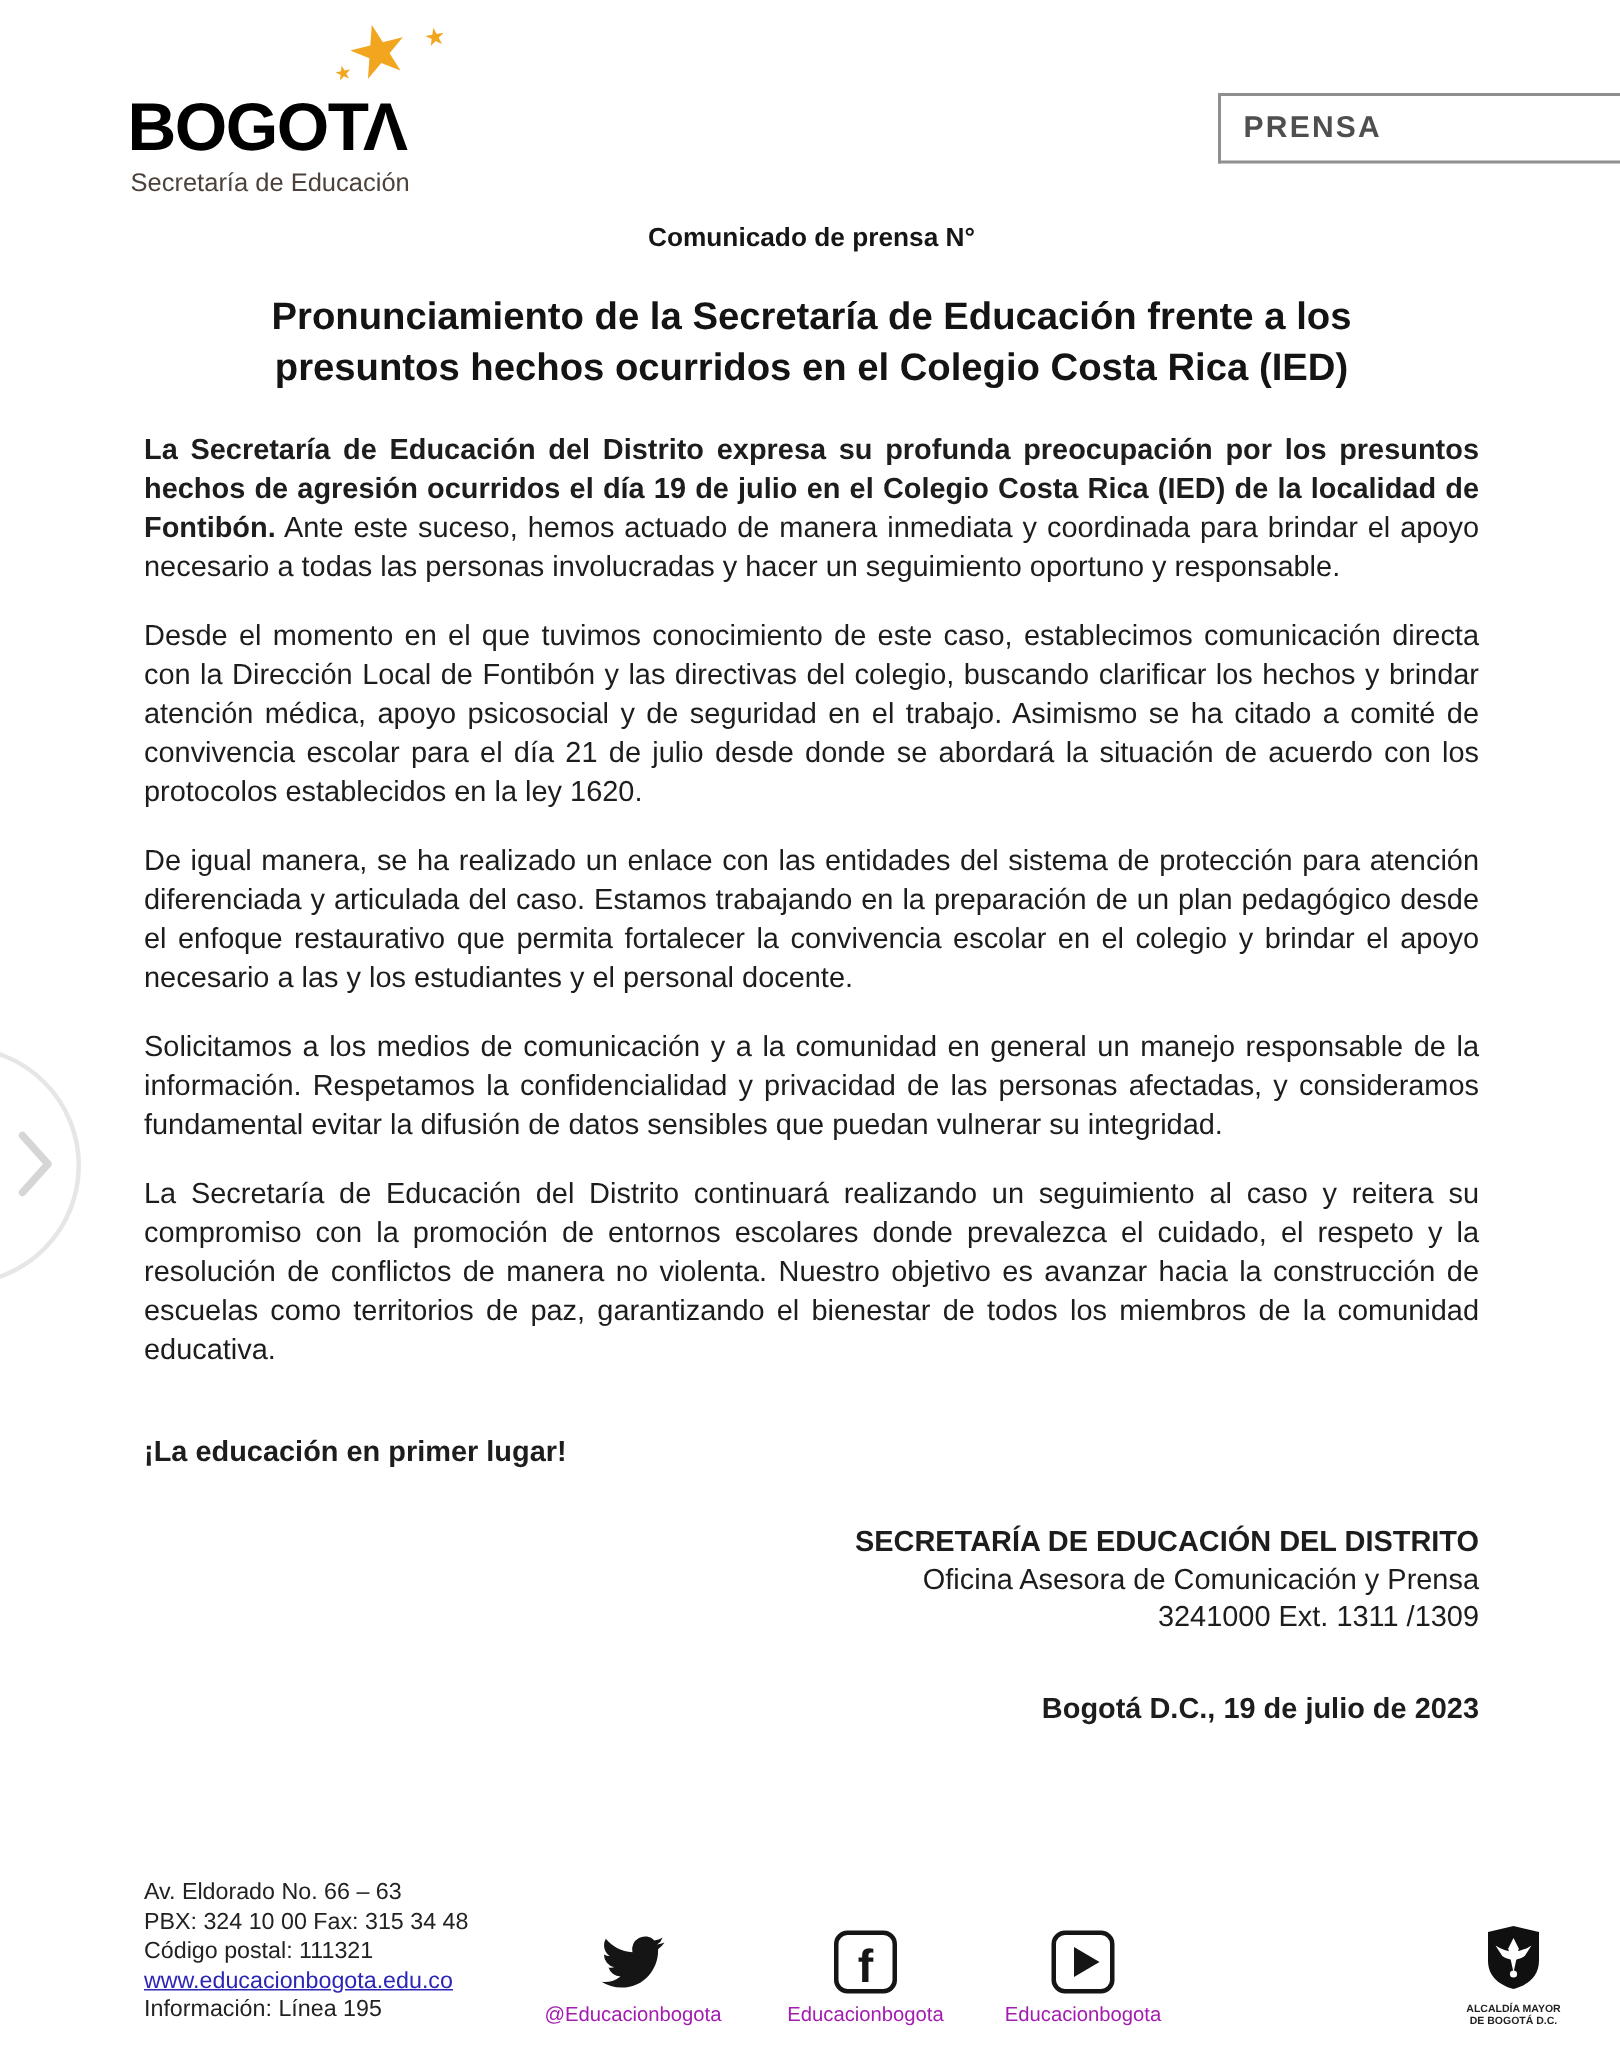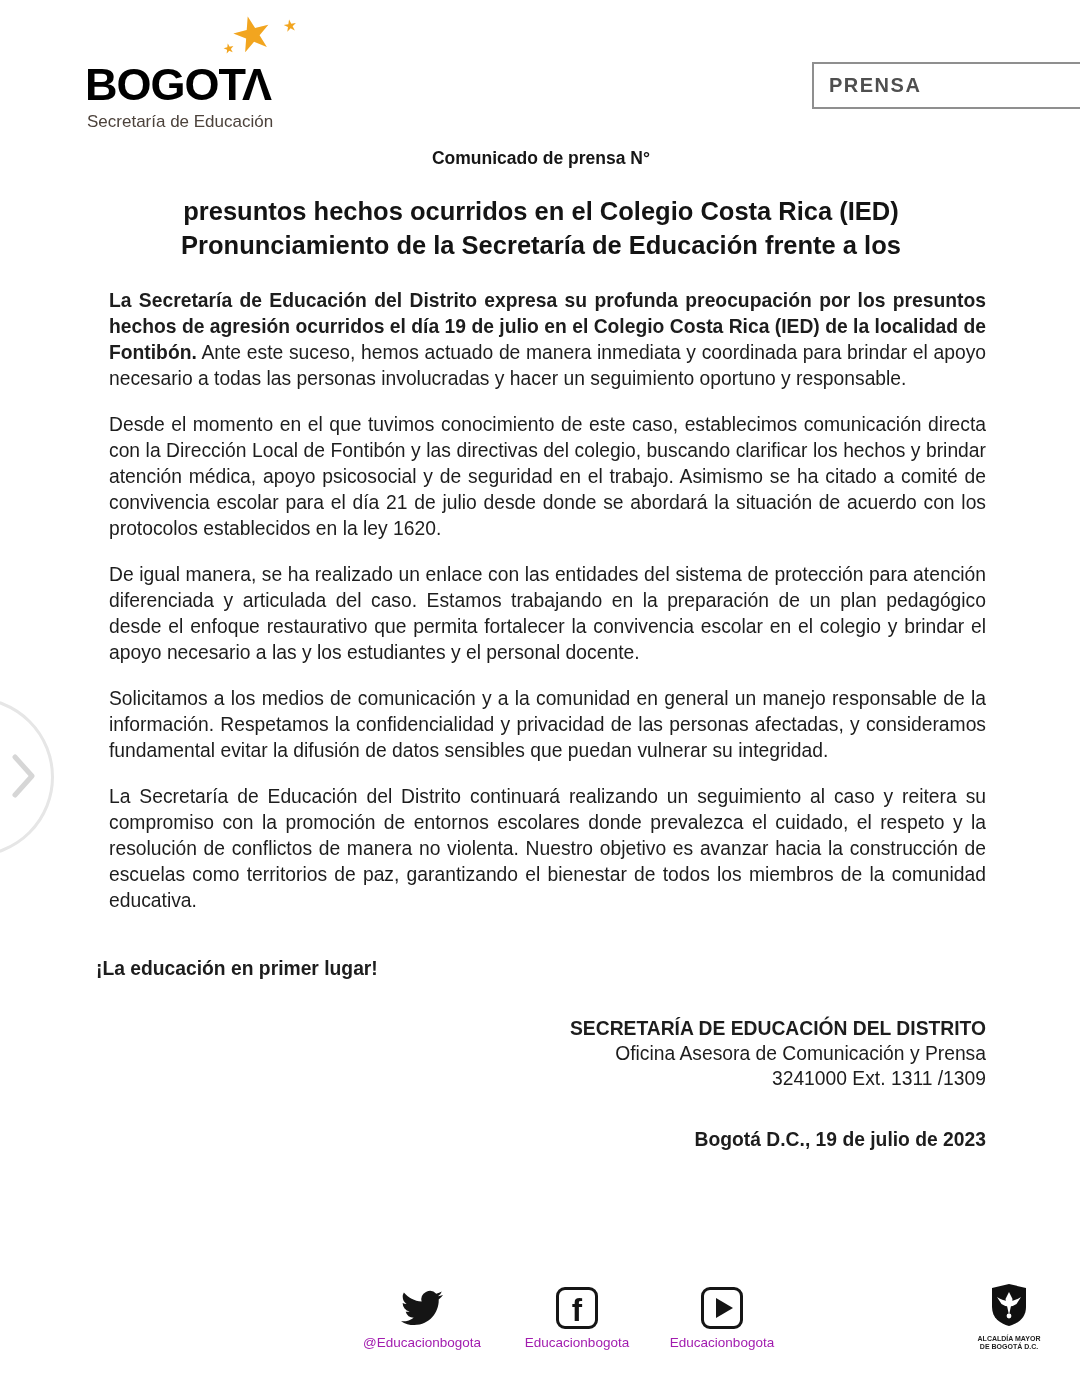--- a/index.html
+++ b/index.html
@@ -28,21 +28,21 @@
   .nav-circle{position:absolute;left:-106px;top:697px;width:154px;height:154px;
               border:3px solid #e6e6e6;border-radius:50%;background:transparent;}
   .nav-chevron{position:absolute;left:8px;top:748px;width:30px;height:56px;}
 
   
   .content{position:absolute;left:96px;top:148px;width:890px;}
   .kicker{text-align:center;font-weight:bold;font-size:17.5px;margin:0 0 25px 0;color:#161616;}
   .title{font-weight:bold;font-size:25.5px;line-height:34px;text-align:center;
          margin:0 0 26px 0;color:#141414;}
   .title div{white-space:nowrap;}
-  .para{font-size:19.3px;line-height:26px;text-align:justify;margin:0 0 20px 13px;}
+  .para{font-size:19.3px;line-height:26px;text-align:justify;margin:0 0 20px 0;}
   .para .b{font-weight:bold;}
   .slogan{font-weight:bold;font-size:19.3px;margin:44px 0 26px 0;}
   .signature{text-align:right;font-size:19.3px;line-height:25px;}
   .sig-bold{font-weight:bold;margin-top:36px;}
 
   
   .contact{position:absolute;left:96px;top:1252px;font-size:15.5px;line-height:19.5px;color:#222;}
   .contact a{color:#2b26b5;text-decoration:underline;cursor:pointer;}
 
   .social-item{position:absolute;top:1283px;width:124px;text-align:center;}
@@ -83,22 +83,22 @@
   <div class="nav-chevron">
     <svg width="30" height="56" viewBox="0 0 30 56">
       <polyline points="7,9 24,28 7,47" fill="none" stroke="#d6d6d6" stroke-width="5" stroke-linecap="round" stroke-linejoin="round"></polyline>
     </svg>
   </div>
 
   <div class="content">
     <p class="kicker">Comunicado de prensa N°</p>
 
     <h1 class="title">
+      <div>Pronunciamiento de la Secretaría de Educación frente a los</div>
       <div>presuntos hechos ocurridos en el Colegio Costa Rica (IED)</div>
-      <div>Pronunciamiento de la Secretaría de Educación frente a los</div>
     </h1>
 
     <p class="para"><span class="b">La Secretaría de Educación del Distrito expresa su profunda preocupación por los presuntos hechos de agresión ocurridos el día 19 de julio en el Colegio Costa Rica (IED) de la localidad de Fontibón.</span><span> Ante este suceso, hemos actuado de manera inmediata y coordinada para brindar el apoyo necesario a todas las personas involucradas y hacer un seguimiento oportuno y responsable.</span></p>
 
     <p class="para"><span class="b"></span><span>Desde el momento en el que tuvimos conocimiento de este caso, establecimos comunicación directa con la Dirección Local de Fontibón y las directivas del colegio, buscando clarificar los hechos y brindar atención médica, apoyo psicosocial y de seguridad en el trabajo. Asimismo se ha citado a comité de convivencia escolar para el día 21 de julio desde donde se abordará la situación de acuerdo con los protocolos establecidos en la ley 1620.</span></p>
 
     <p class="para"><span class="b"></span><span>De igual manera, se ha realizado un enlace con las entidades del sistema de protección para atención diferenciada y articulada del caso. Estamos trabajando en la preparación de un plan pedagógico desde el enfoque restaurativo que permita fortalecer la convivencia escolar en el colegio y brindar el apoyo necesario a las y los estudiantes y el personal docente.</span></p>
 
     <p class="para"><span class="b"></span><span>Solicitamos a los medios de comunicación y a la comunidad en general un manejo responsable de la información. Respetamos la confidencialidad y privacidad de las personas afectadas, y consideramos fundamental evitar la difusión de datos sensibles que puedan vulnerar su integridad.</span></p>
 
@@ -107,20 +107,27 @@
     <p class="slogan">¡La educación en primer lugar!</p>
 
     <div class="signature">
       <div class="sig-bold">SECRETARÍA DE EDUCACIÓN DEL DISTRITO</div>
       <div>Oficina Asesora de Comunicación y Prensa</div>
       <div>3241000 Ext. 1311 /1309</div>
       <div class="sig-bold">Bogotá D.C., 19 de julio de 2023</div>
     </div>
   </div>
 
+  <div class="contact">
+    <div>Av. Eldorado No. 66 – 63</div>
+    <div>PBX: 324 10 00 Fax: 315 34 48</div>
+    <div>Código postal: 111321</div>
+    <div><a>www.educacionbogota.edu.co</a></div>
+    <div>Información: Línea 195</div>
+  </div>
 
   <div class="social-item" style="left:360px">
     <div class="social-icon">
       <svg width="50" height="42" viewBox="0 0 24 24">
           <path fill="#151515" d="M23.953 4.57a10 10 0 01-2.825.775 4.958 4.958 0 002.163-2.723c-.951.555-2.005.959-3.127 1.184a4.92 4.92 0 00-8.384 4.482C7.69 8.095 4.067 6.13 1.64 3.162a4.822 4.822 0 00-.666 2.475c0 1.71.87 3.213 2.188 4.096a4.904 4.904 0 01-2.228-.616v.06a4.923 4.923 0 003.946 4.827 4.996 4.996 0 01-2.212.085 4.936 4.936 0 004.604 3.417 9.867 9.867 0 01-6.102 2.105c-.39 0-.779-.023-1.17-.067a13.995 13.995 0 007.557 2.209c9.053 0 13.998-7.496 13.998-13.985 0-.21 0-.42-.015-.63A9.935 9.935 0 0024 4.59z"></path>
         </svg>
     </div>
     <div class="social-caption">@Educacionbogota</div>
   </div>
 

